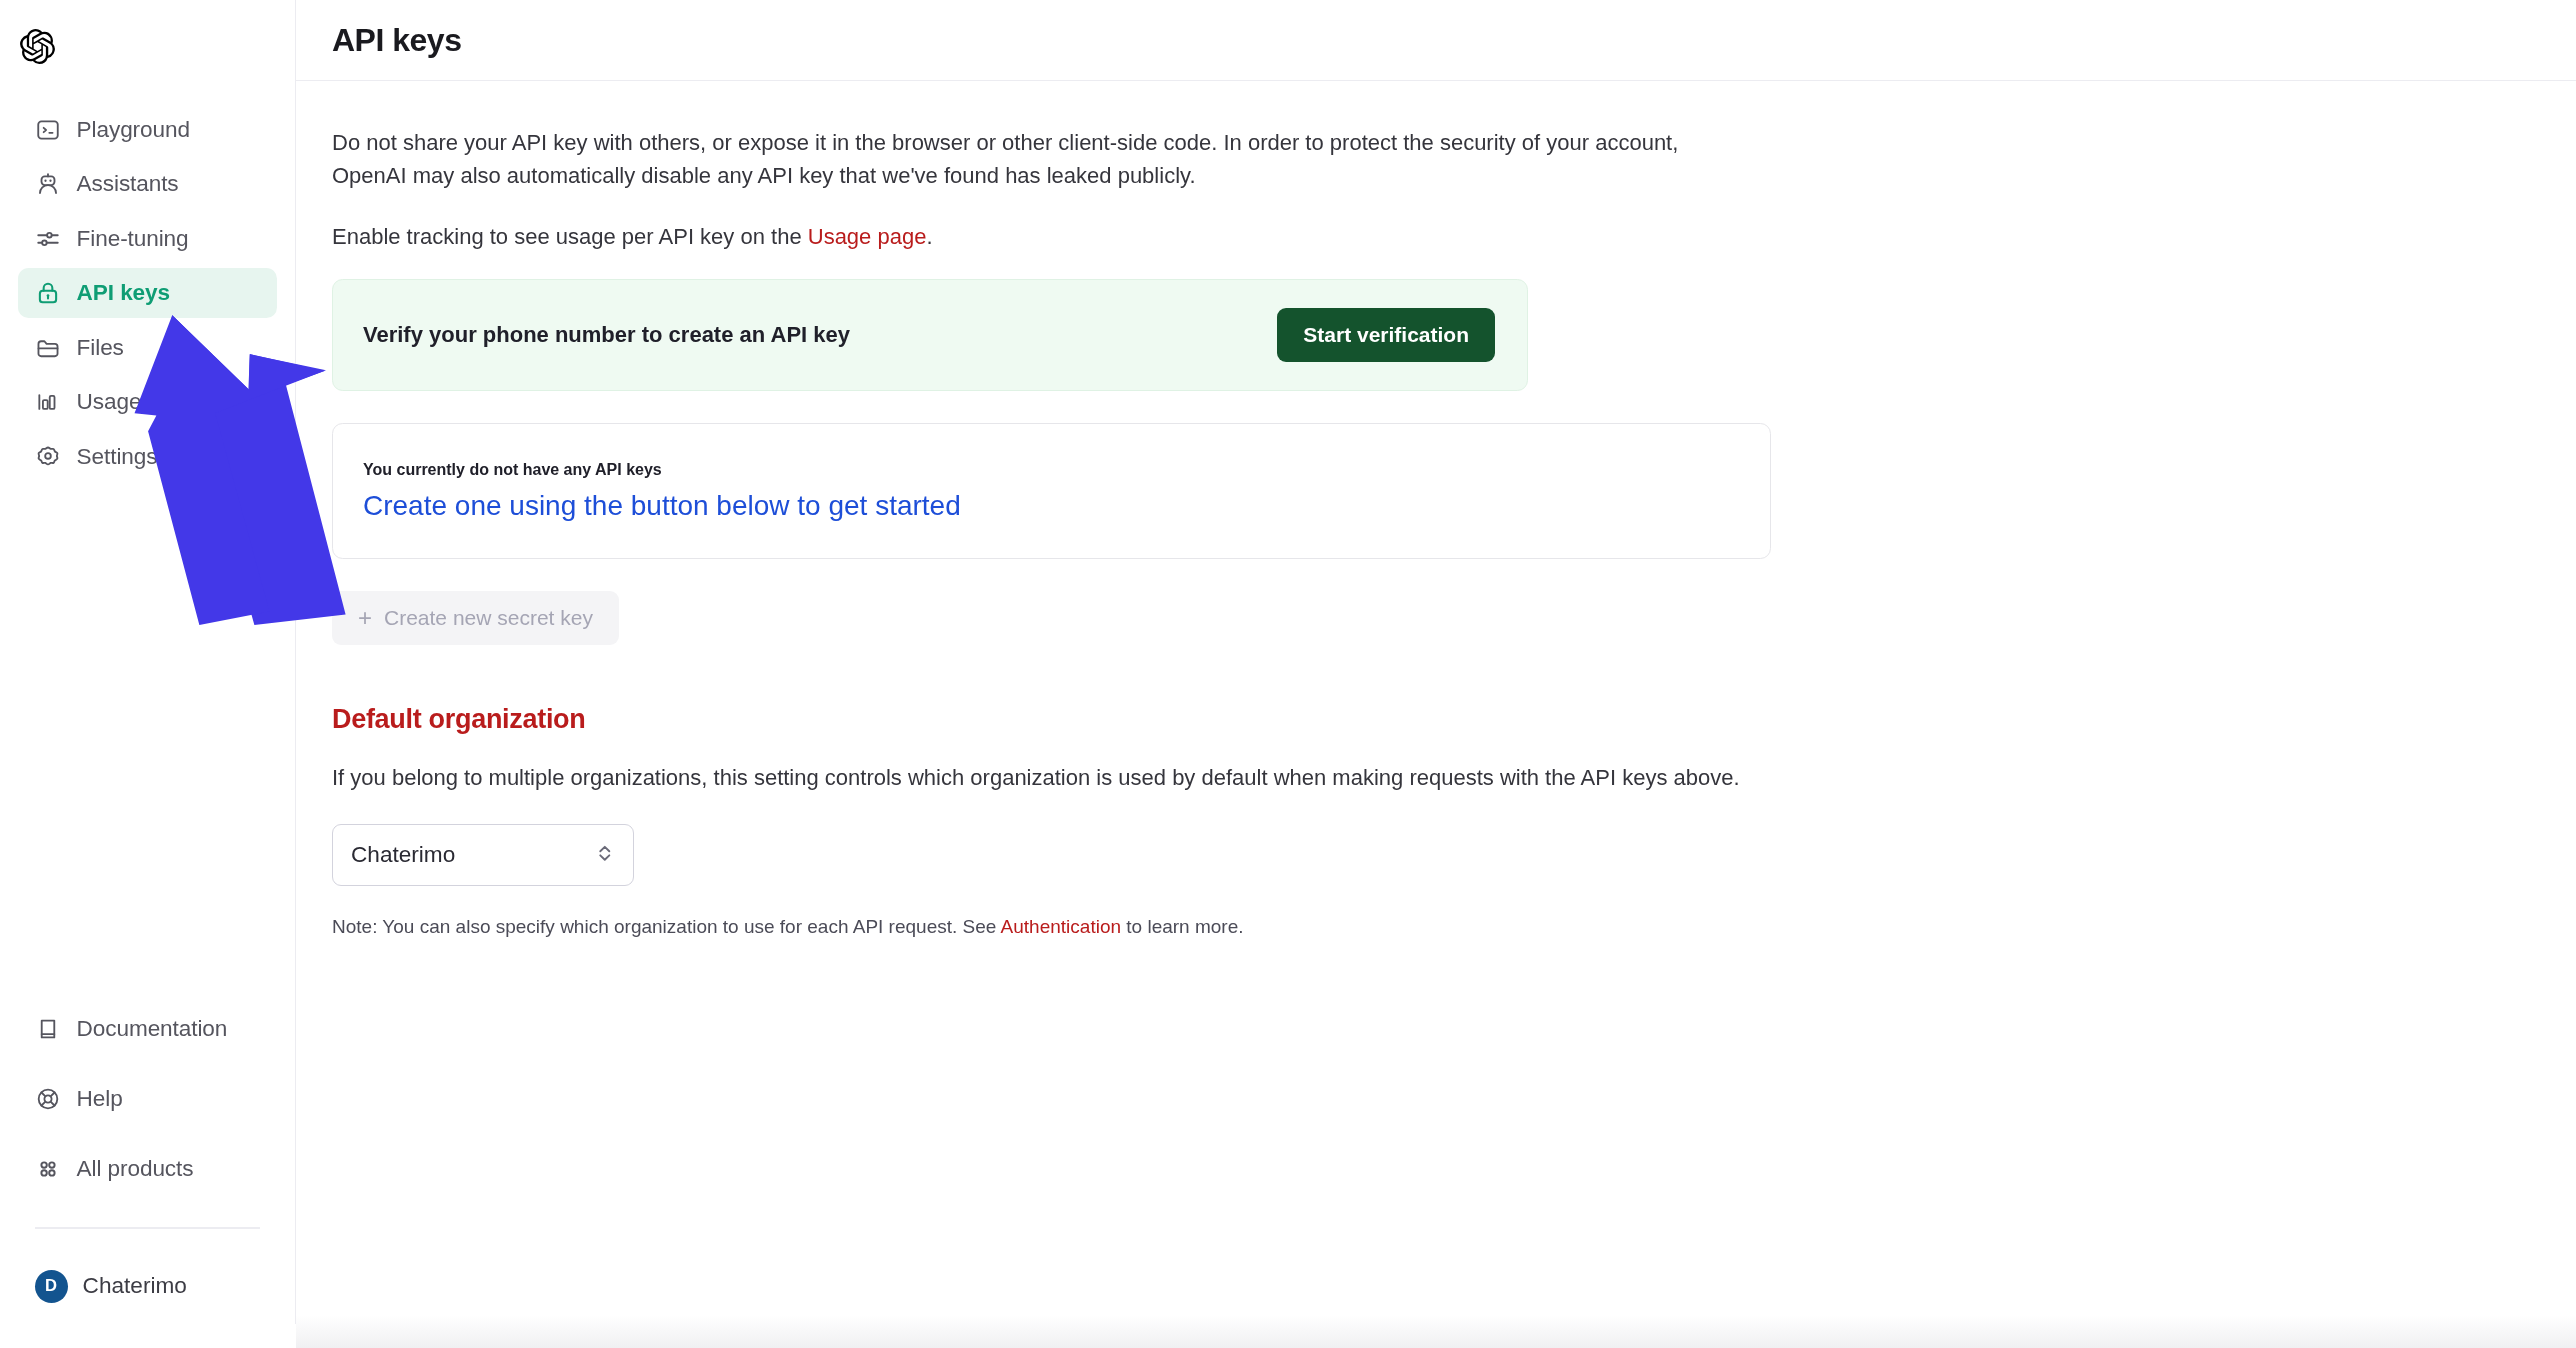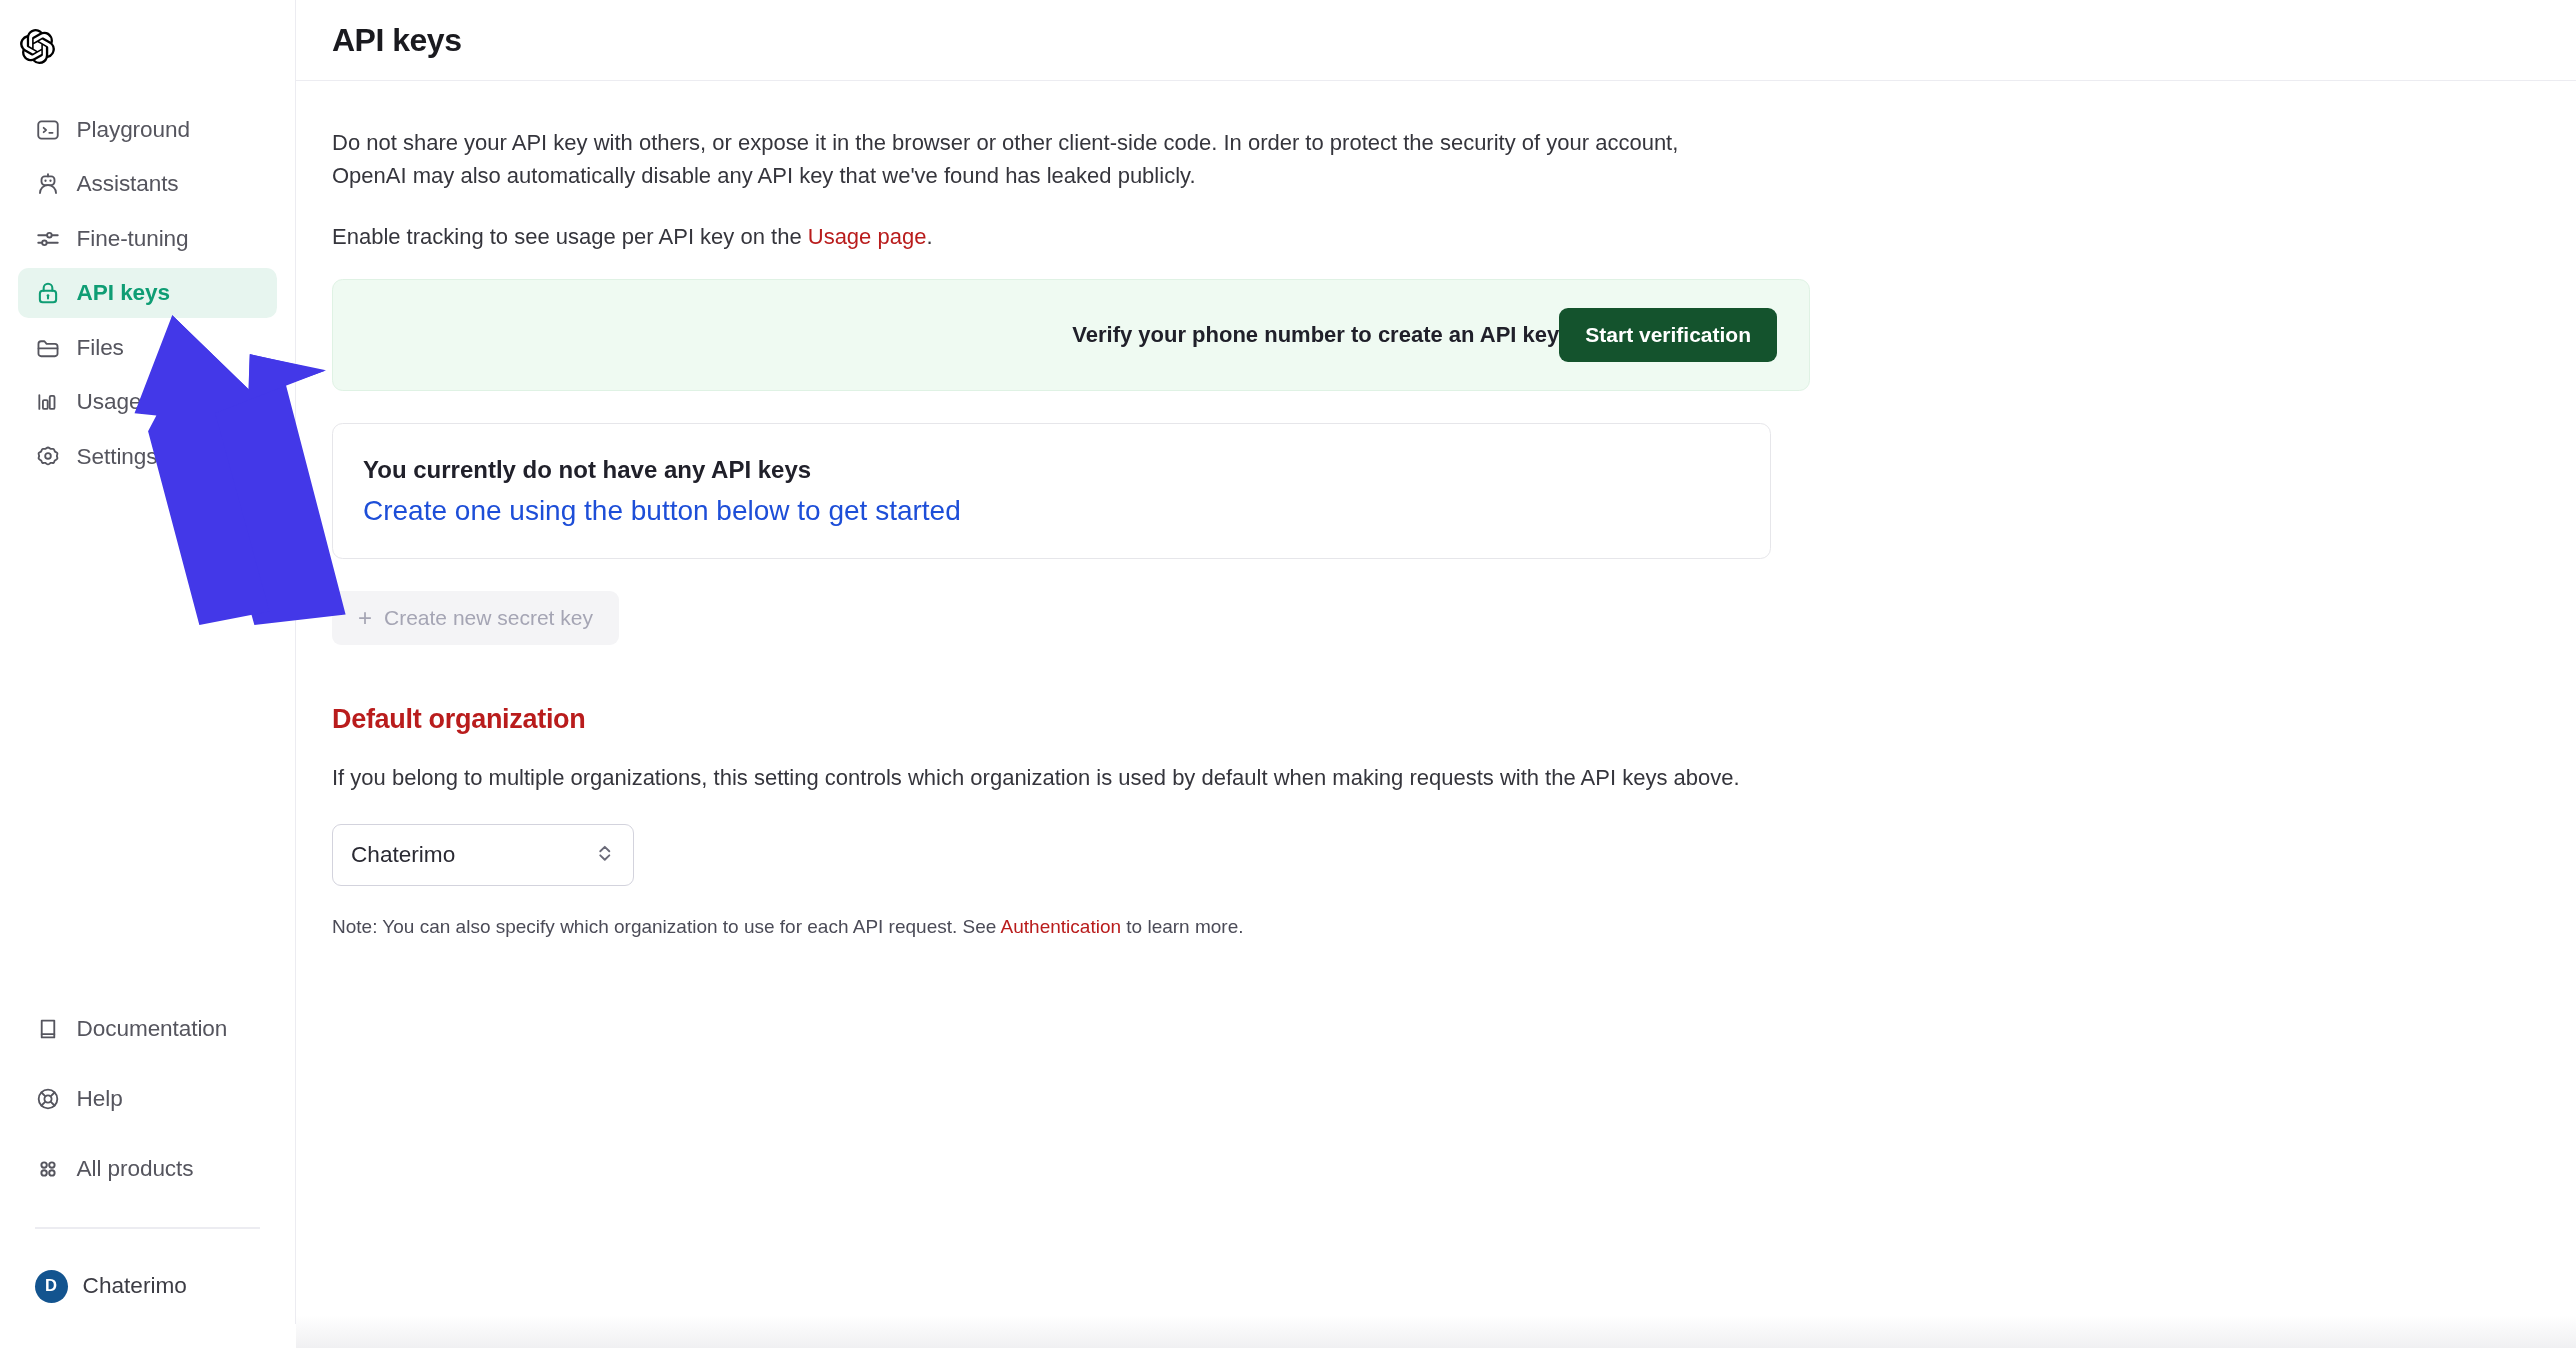--- a/index.html
+++ b/index.html
@@ -158,28 +158,28 @@
   .para.tight { margin-bottom: 26px; }
   .link-green {
     color: #b91c1c;
     text-decoration: none;
     cursor: pointer;
   }
 
   
   .verify-banner {
     margin-top: 7.5px;
-    width: 1478px;
+    width: 1196px;
     min-height: 112px;
     background: #effaf2;
     border: 1.5px solid #dff2e4;
     border-radius: 10.6px;
     display: flex;
     align-items: center;
-    justify-content: flex-end;
+    justify-content: space-between;
     padding: 0 32px 0 30px;
   }
   .verify-text {
     font-size: 22px;
     font-weight: bold;
     color: #20202a;
   }
   .btn-primary {
     background: #14532d;
     color: #ffffff;
@@ -200,21 +200,21 @@
     min-height: 136px;
     border: 1.5px solid #e6e6ea;
     border-radius: 10.6px;
     padding: 29px 30px;
     display: flex;
     flex-direction: column;
     justify-content: center;
     gap: 10.6px;
   }
   .empty-title {
-    font-size: 24px;
+    font-size: 16px;
     font-weight: bold;
     color: #20202a;
   }
   .empty-sub {
     font-size: 28px;
     color: #1d4ed8;
   }
 
   .btn-disabled {
     margin-top: 32px;

